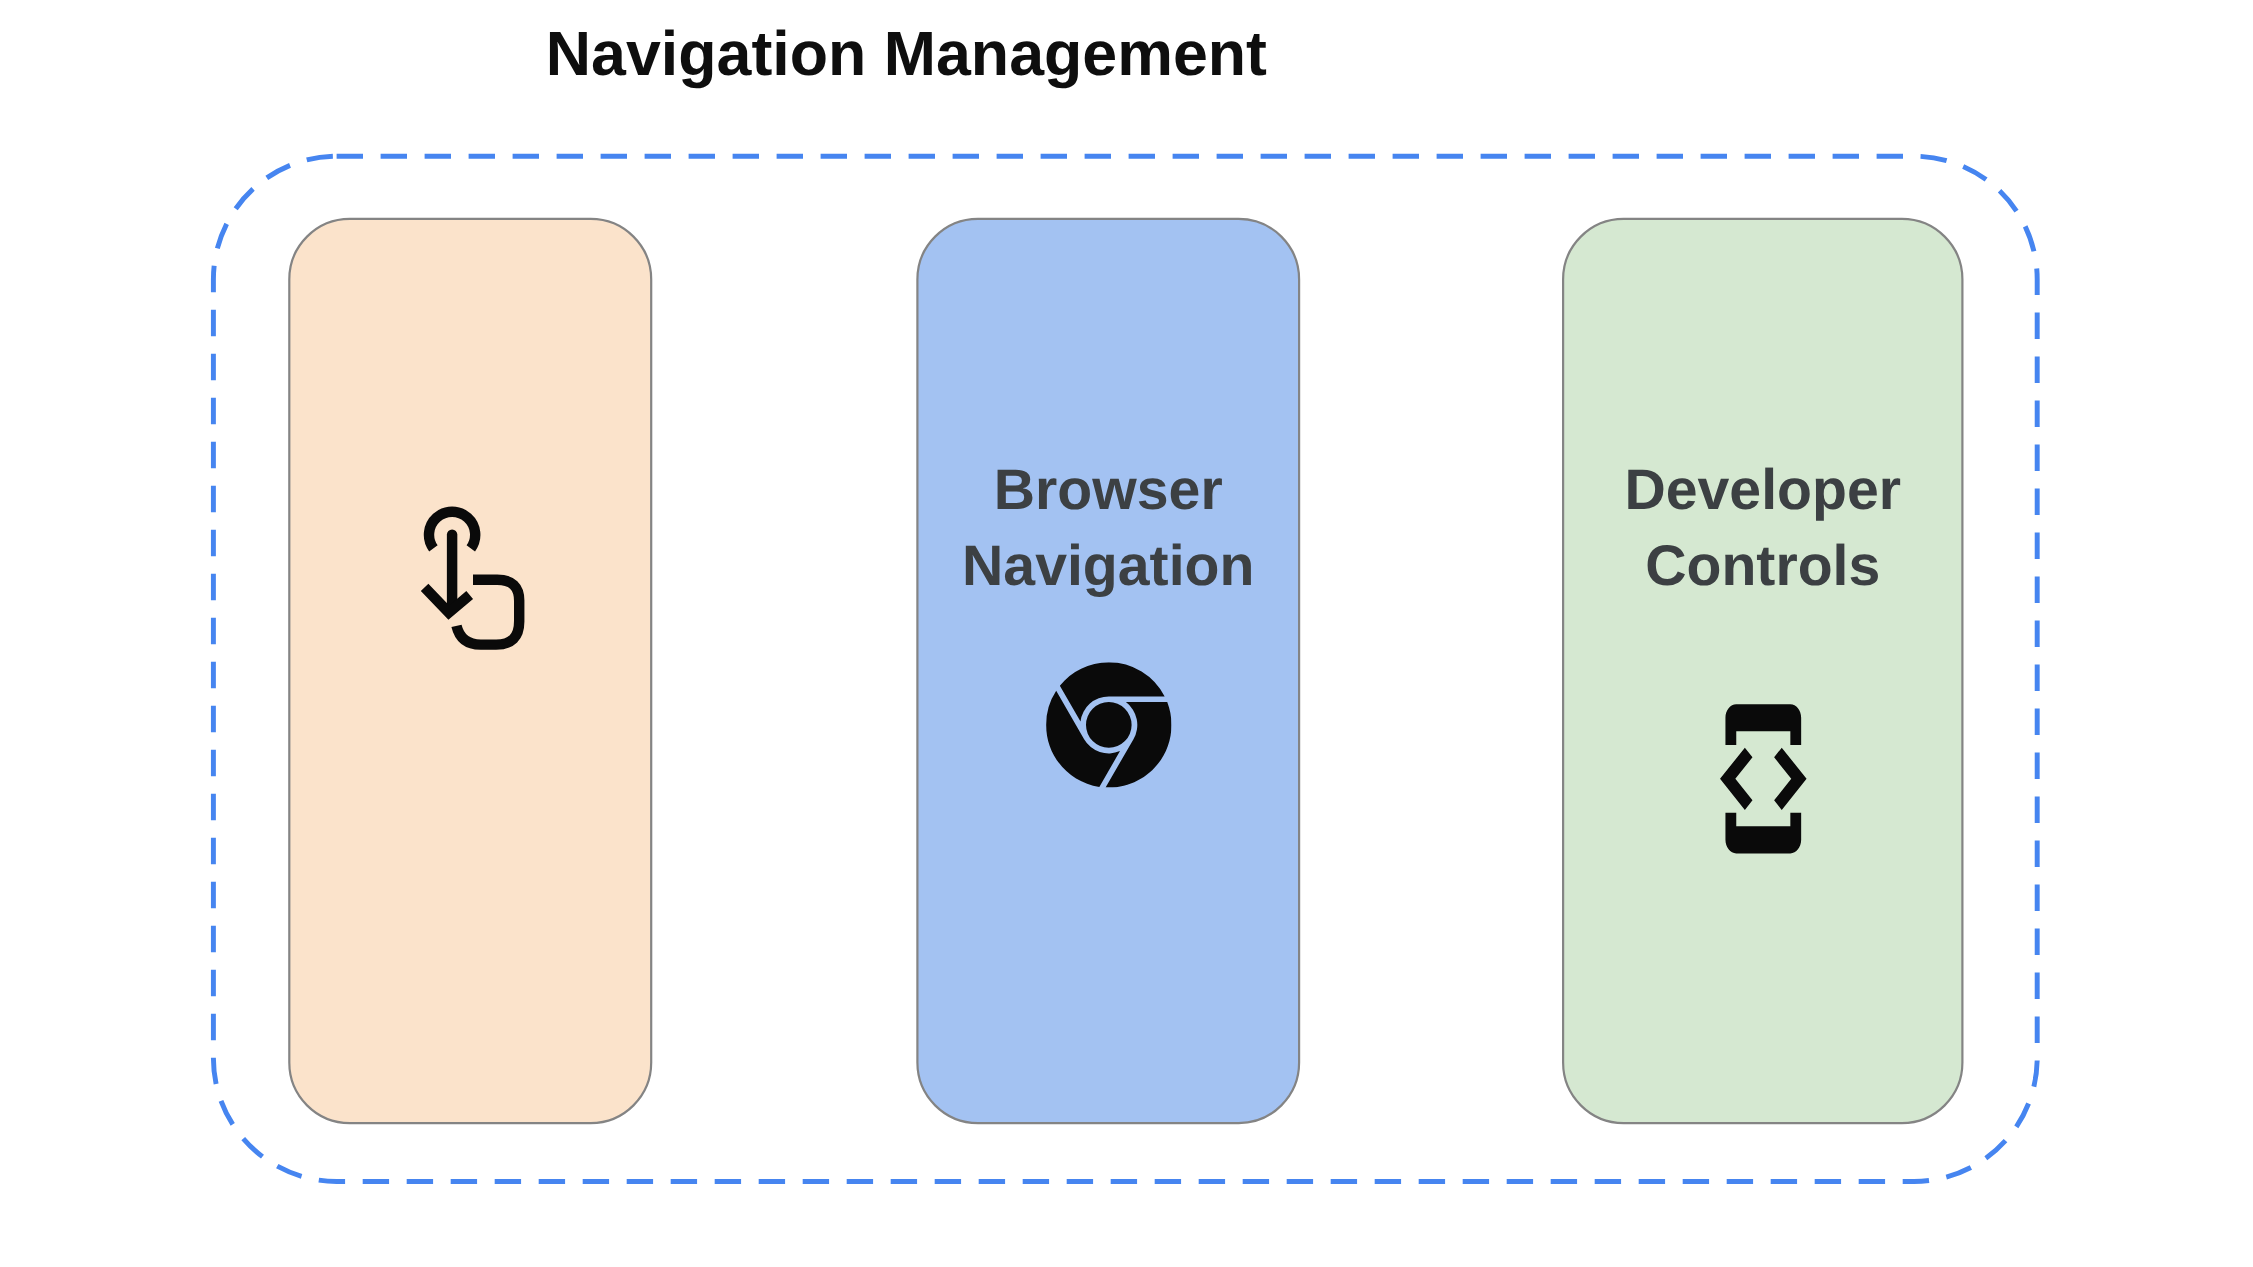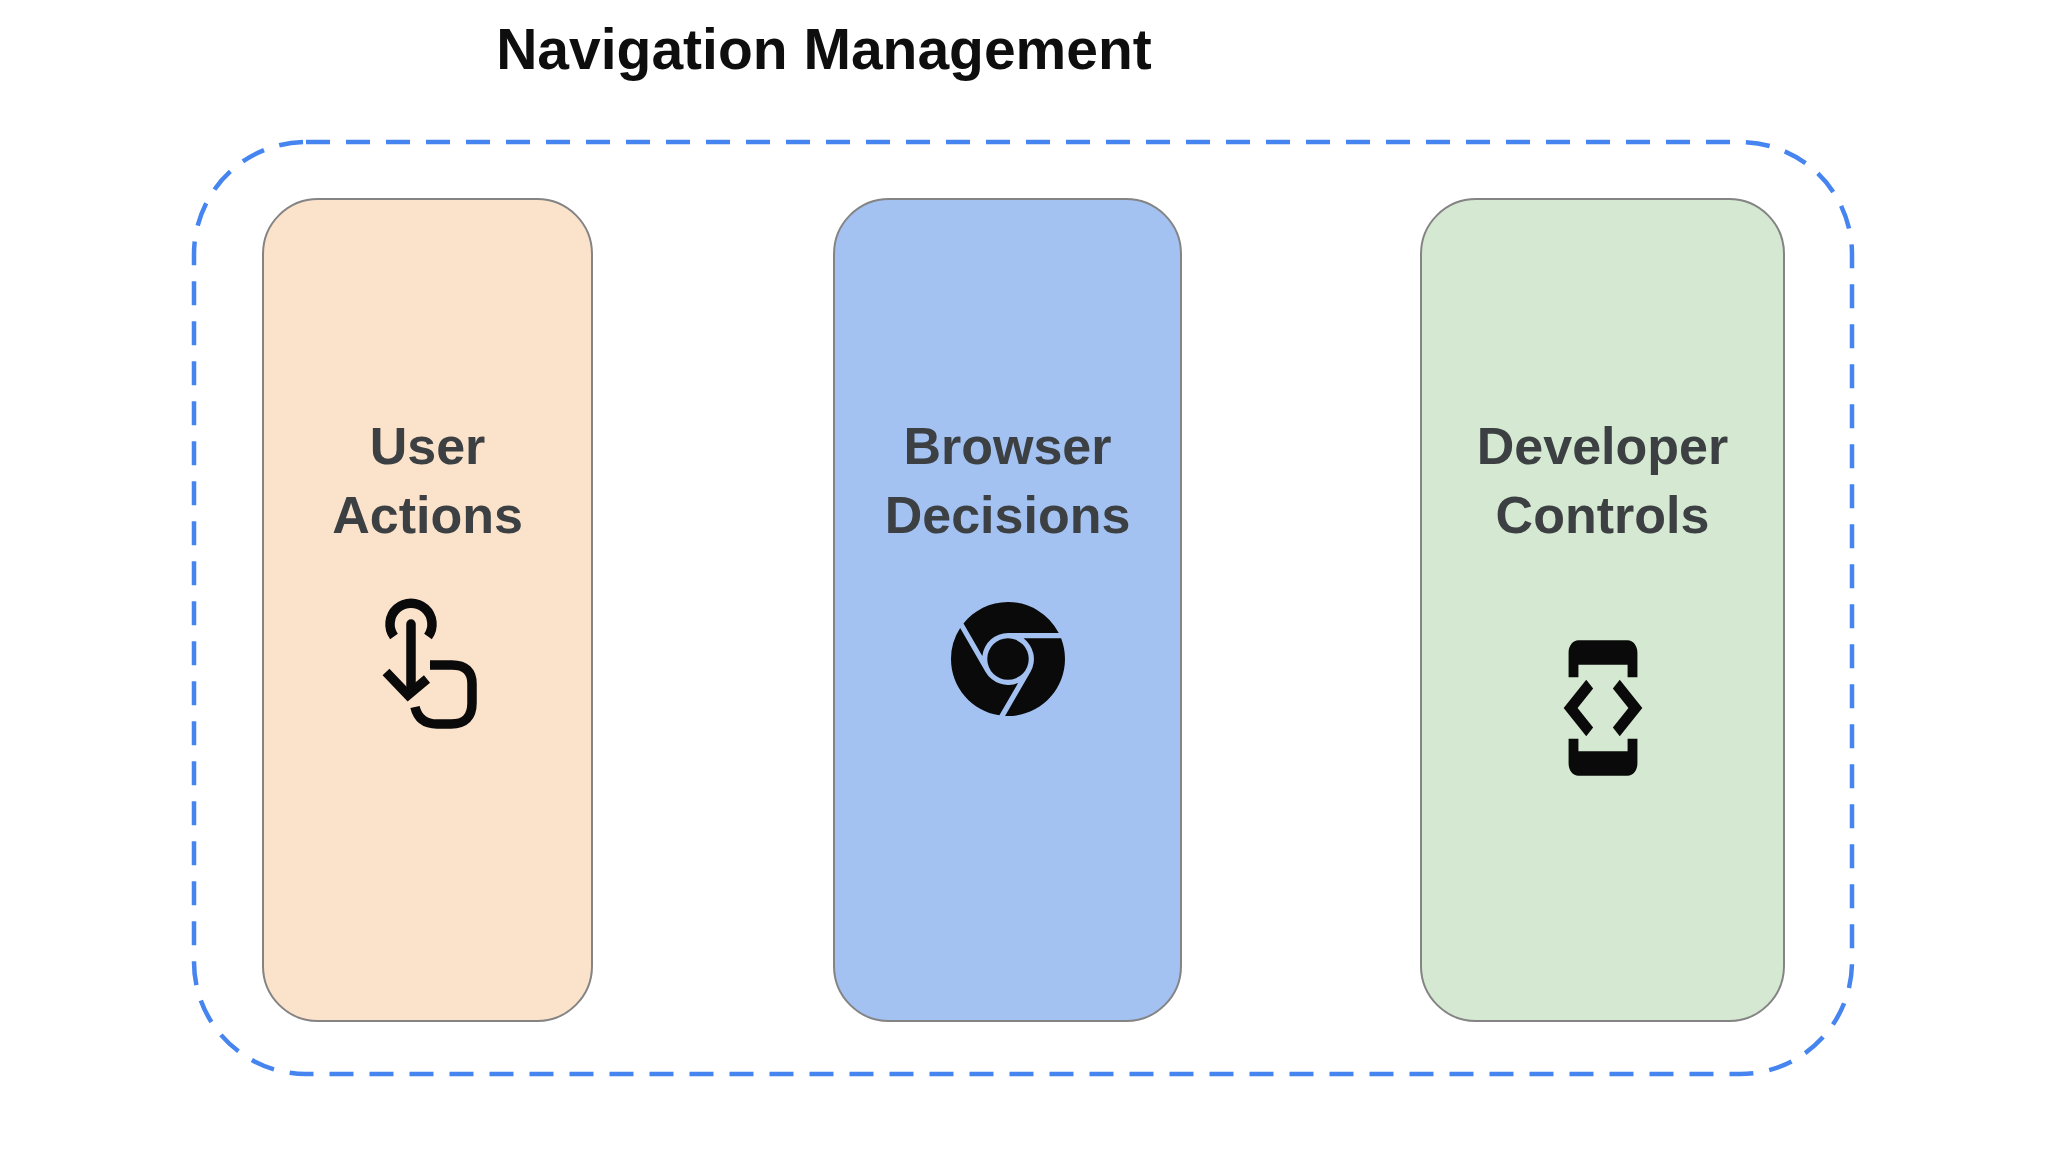--- a/index.html
+++ b/index.html
@@ -66,33 +66,32 @@
 
 <div class="stage">
 
   <h1 class="title">Navigation Management</h1>
 
   <svg class="container-border" viewBox="0 0 1664 938" fill="none">
     <rect x="3" y="3" width="1658" height="932" rx="112" ry="112" fill="none" stroke="#4685F0" stroke-width="4.5" stroke-dasharray="24 16"></rect>
   </svg>
 
   <div class="card card-1" style="background-color: rgb(251, 227, 203);">
-    <div class="card-label" style="color: rgb(60, 64, 67);">User Actions</div>
     <span class="icon" style="color: rgb(10, 10, 10);">
       <svg width="106" height="150" viewBox="0 0 106 150" fill="none" stroke="currentColor">
         <path d="M19 42.5 A21 21 0 1 1 53 42.5" stroke-width="9.5" stroke-linecap="butt"></path>
         <path d="M36 30 V 96" stroke-width="9.5" stroke-linecap="round"></path>
         <path d="M11 78 L33 101 L52 85" stroke-width="9.5" stroke-linejoin="miter" stroke-linecap="butt"></path>
         <path d="M55 71 H77 Q97 71 97 90 V109 Q97 130 76 130 H62 Q44 130 40 113" stroke-width="9.5" stroke-linejoin="round" stroke-linecap="butt"></path>
       </svg>
     </span>
   </div>
 
   <div class="card card-2" style="background-color: rgb(163, 194, 242);">
-    <div class="card-label" style="color: rgb(60, 64, 67);">Browser Decisions</div>
+    <div class="card-label" style="color: rgb(60, 64, 67);">Browser Navigation</div>
     <span class="icon" style="margin-top: 52px; color: rgb(10, 10, 10);">
       <svg width="114" height="114" viewBox="0 0 24 24" fill="currentColor">
         <path d="M12 0C8.21 0 4.831 1.757 2.632 4.501l3.953 6.848A5.454 5.454 0 0 1 12 6.545h10.691A12 12 0 0 0 12 0zM1.931 5.47A11.943 11.943 0 0 0 0 12c0 6.012 4.42 10.991 10.189 11.864l3.953-6.847a5.45 5.45 0 0 1-6.865-2.29zm13.342 2.166a5.446 5.446 0 0 1 1.45 7.09l.002.001h-.002l-5.344 9.257c.206.01.413.016.621.016 6.627 0 12-5.373 12-12 0-1.54-.29-3.011-.818-4.364zM12 16.364a4.364 4.364 0 1 1 0-8.728 4.364 4.364 0 0 1 0 8.728Z"></path>
       </svg>
     </span>
   </div>
 
   <div class="card card-3" style="background-color: rgb(213, 232, 209);">
     <div class="card-label" style="color: rgb(60, 64, 67);">Developer Controls</div>
     <span class="icon" style="color: rgb(10, 10, 10);">

